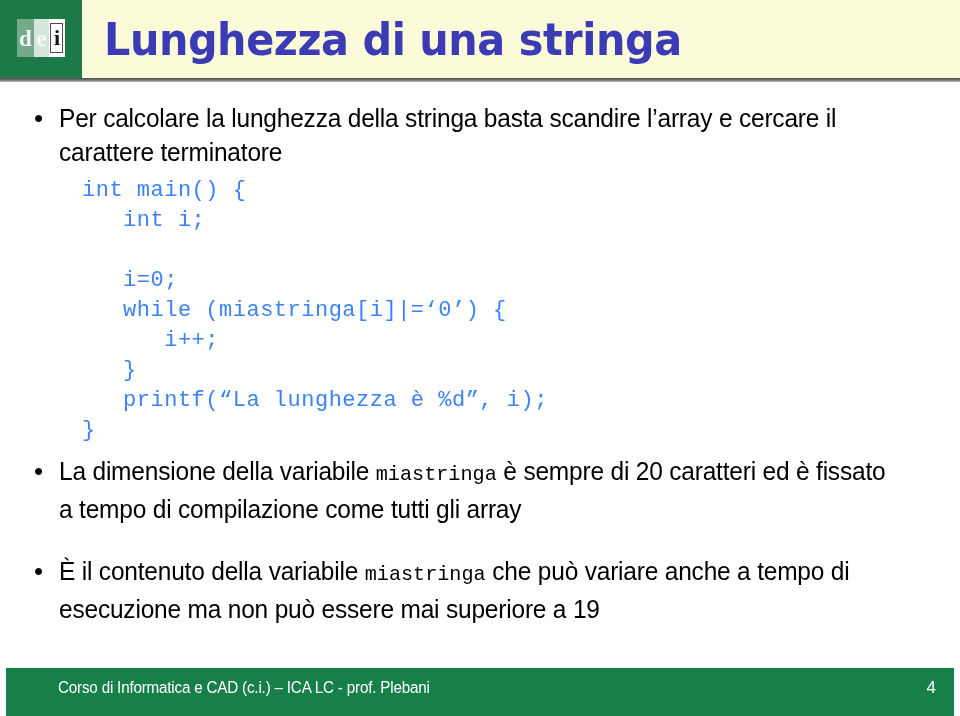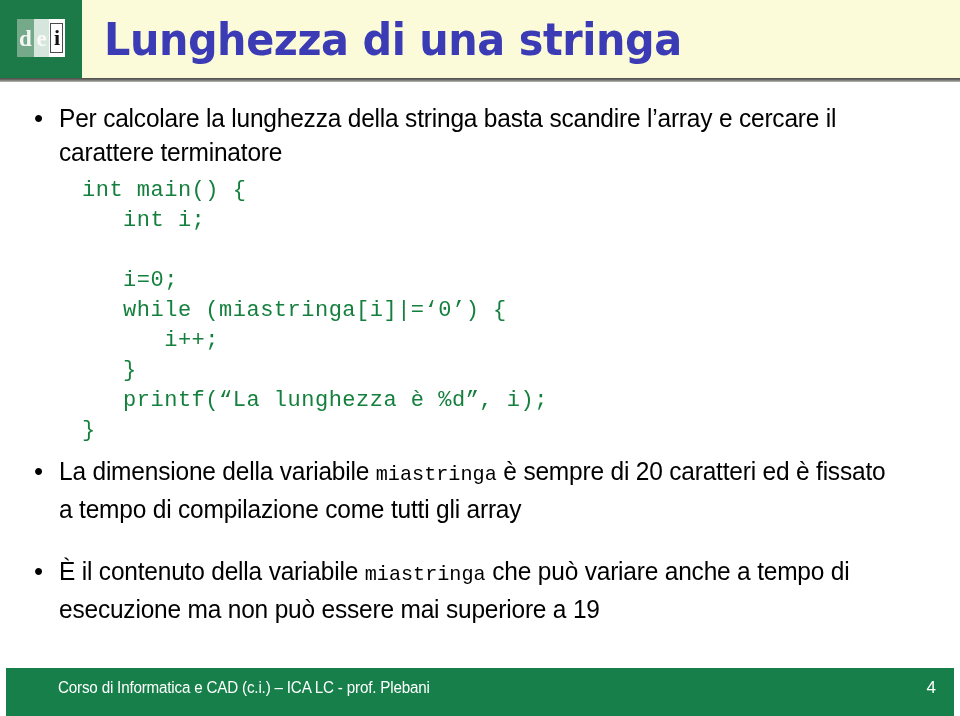--- a/index.html
+++ b/index.html
@@ -150,21 +150,21 @@
   #bullet-3 { left: 26px; top: 462px; width: 900px; }
 
   
   #code-block {
     position: absolute;
     left: 82px;
     top: 84px;
     font-family: "Liberation Mono", "DejaVu Sans Mono", monospace;
     font-size: 22px;
     line-height: 30px;
-    color: #15803d;
+    color: #3b82f6;
     white-space: pre;
     letter-spacing: 0.5px;
   }
   #code-block .code-line { display: block; height: 30px; }
 
   
   #footer-bar {
     position: absolute;
     left: 6px;
     top: 668px;

